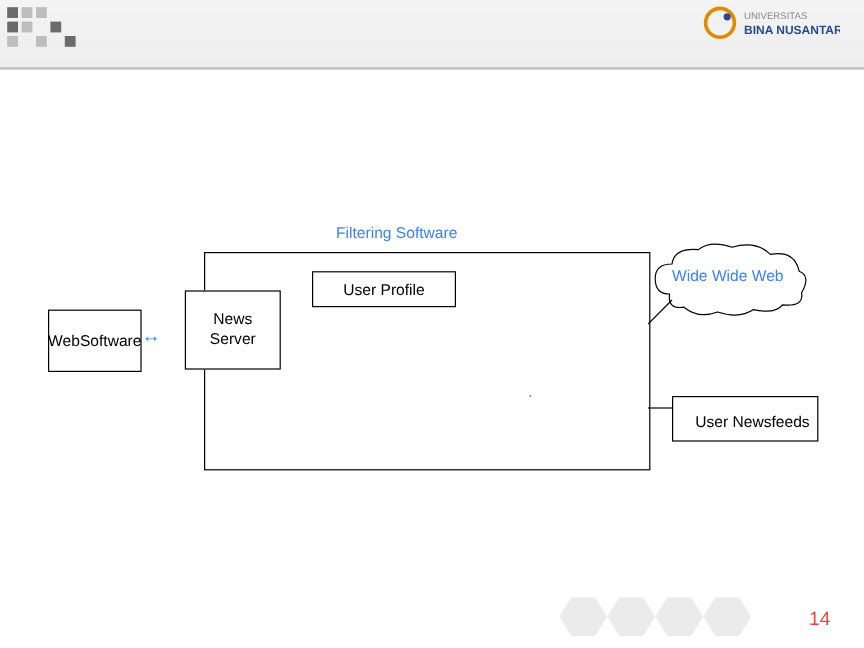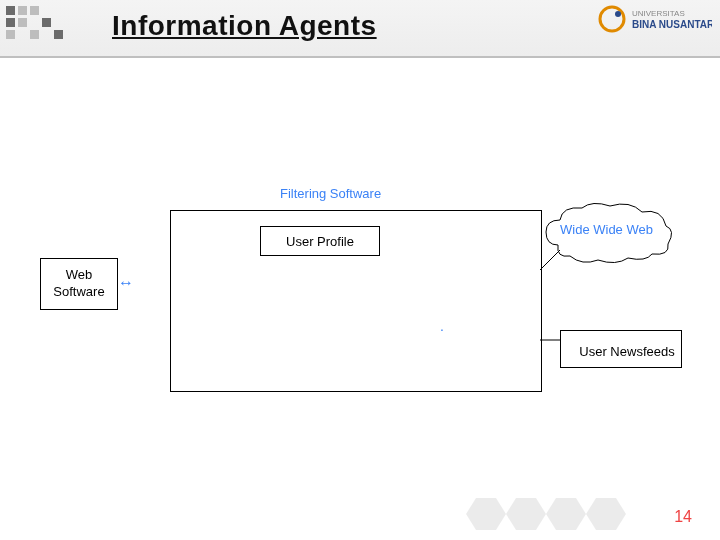--- a/index.html
+++ b/index.html
@@ -6,21 +6,21 @@
   .slide{position:relative;width:720px;height:540px}
   
   .header{position:absolute;left:0;top:0;width:720px;height:56px;
     background:linear-gradient(#f4f4f4,#ededed);border-bottom:2px solid #bfbfbf}
   .title{position:absolute;left:112px;top:10px;font-size:28px;font-weight:bold;
     color:#111;text-decoration:underline;letter-spacing:.5px}
   
   .corner{position:absolute;left:6px;top:6px;width:92px;height:44px}
   .sq{position:absolute;width:9px;height:9px;background:#bdbdbd}
   .sq.dk{background:#6b6b6b}
-  .logo{position:absolute;right:8px;top:2px;width:118px;height:48px;font-size:9px;
+  .logo{position:absolute;right:20px;top:2px;width:118px;height:48px;font-size:9px;
     text-align:right;color:#2a4a8a}
   .logo svg{display:block}
   .subtitle{position:absolute;left:46px;top:112px;font-size:24px;font-family:'Times New Roman',serif;color:#111}
   
   .diagram{position:absolute;left:40px;top:160px;width:640px;height:280px}
   .box{position:absolute;border:1px solid #000;background:#fff;text-align:center;
     font-size:13px;display:flex;align-items:center;justify-content:center;padding:2px 4px}
   .label{position:absolute;font-size:13px;color:#3b82f6;white-space:nowrap}
   .big-outline{position:absolute;border:1px solid #000}
   
@@ -37,21 +37,20 @@
       <span class="sq dk" style="left:0;top:0"></span>
       <span class="sq" style="left:12px;top:0"></span>
       <span class="sq" style="left:24px;top:0"></span>
       <span class="sq dk" style="left:0;top:12px"></span>
       <span class="sq" style="left:12px;top:12px"></span>
       <span class="sq dk" style="left:36px;top:12px"></span>
       <span class="sq" style="left:0;top:24px"></span>
       <span class="sq" style="left:24px;top:24px"></span>
       <span class="sq dk" style="left:48px;top:24px"></span>
     </div>
-    <div class="title">Information Agents</div>
     <div class="logo">
       <svg width="118" height="34" viewBox="0 0 118 34">
         <circle cx="18" cy="17" r="12" fill="none" stroke="#e08a00" stroke-width="3"></circle>
         <circle cx="24" cy="12" r="3" fill="#2a4a8a"></circle>
         <text x="38" y="14" font-size="8" fill="#888">UNIVERSITAS</text>
         <text x="38" y="26" font-size="10" font-weight="bold" fill="#2a4a8a">BINA NUSANTARA</text>
       </svg>
     </div>
   </div>
 
@@ -59,22 +58,26 @@
   <div class="diagram">
 
     <div class="big-outline" style="left:130px;top:50px;width:370px;height:180px"></div>
     <div class="label" style="left:240px;top:26px">Filtering Software</div>
 
     <div class="box" style="left:220px;top:66px;width:110px;height:24px">User Profile</div>
 
 
     <div class="label" style="left:400px;top:158px;font-size:14px">.</div>
 
+    <div class="box" style="left:114px;top:82px;width:70px;height:60px;flex-direction:column;line-height:1.3">
+      <span>News</span>
+      <span>Server</span>
+    </div>
 
-    <div class="box" style="left:0px;top:98px;width:68px;height:46px;flex-direction:column;line-height:1.3">
+    <div class="box" style="left:0px;top:98px;width:68px;height:46px;flex-direction:row;line-height:1.3">
       <span>Web</span>
       <span>Software</span>
     </div>
 
     <div class="label" style="left:78px;top:112px;font-size:16px">↔</div>
 
     <svg style="position:absolute;left:498px;top:40px" width="140" height="66" viewBox="0 0 140 66">
       <path d="M20 45 Q8 45 8 32 Q8 20 22 20 Q24 6 44 8 Q54 0 72 6 Q92 0 104 12
                Q124 8 128 26 Q138 30 130 44 Q132 56 114 54 Q108 62 90 58
                Q78 66 60 60 Q44 66 32 56 Q18 58 20 45 Z" fill="#fff" stroke="#000" stroke-width="1"></path>

